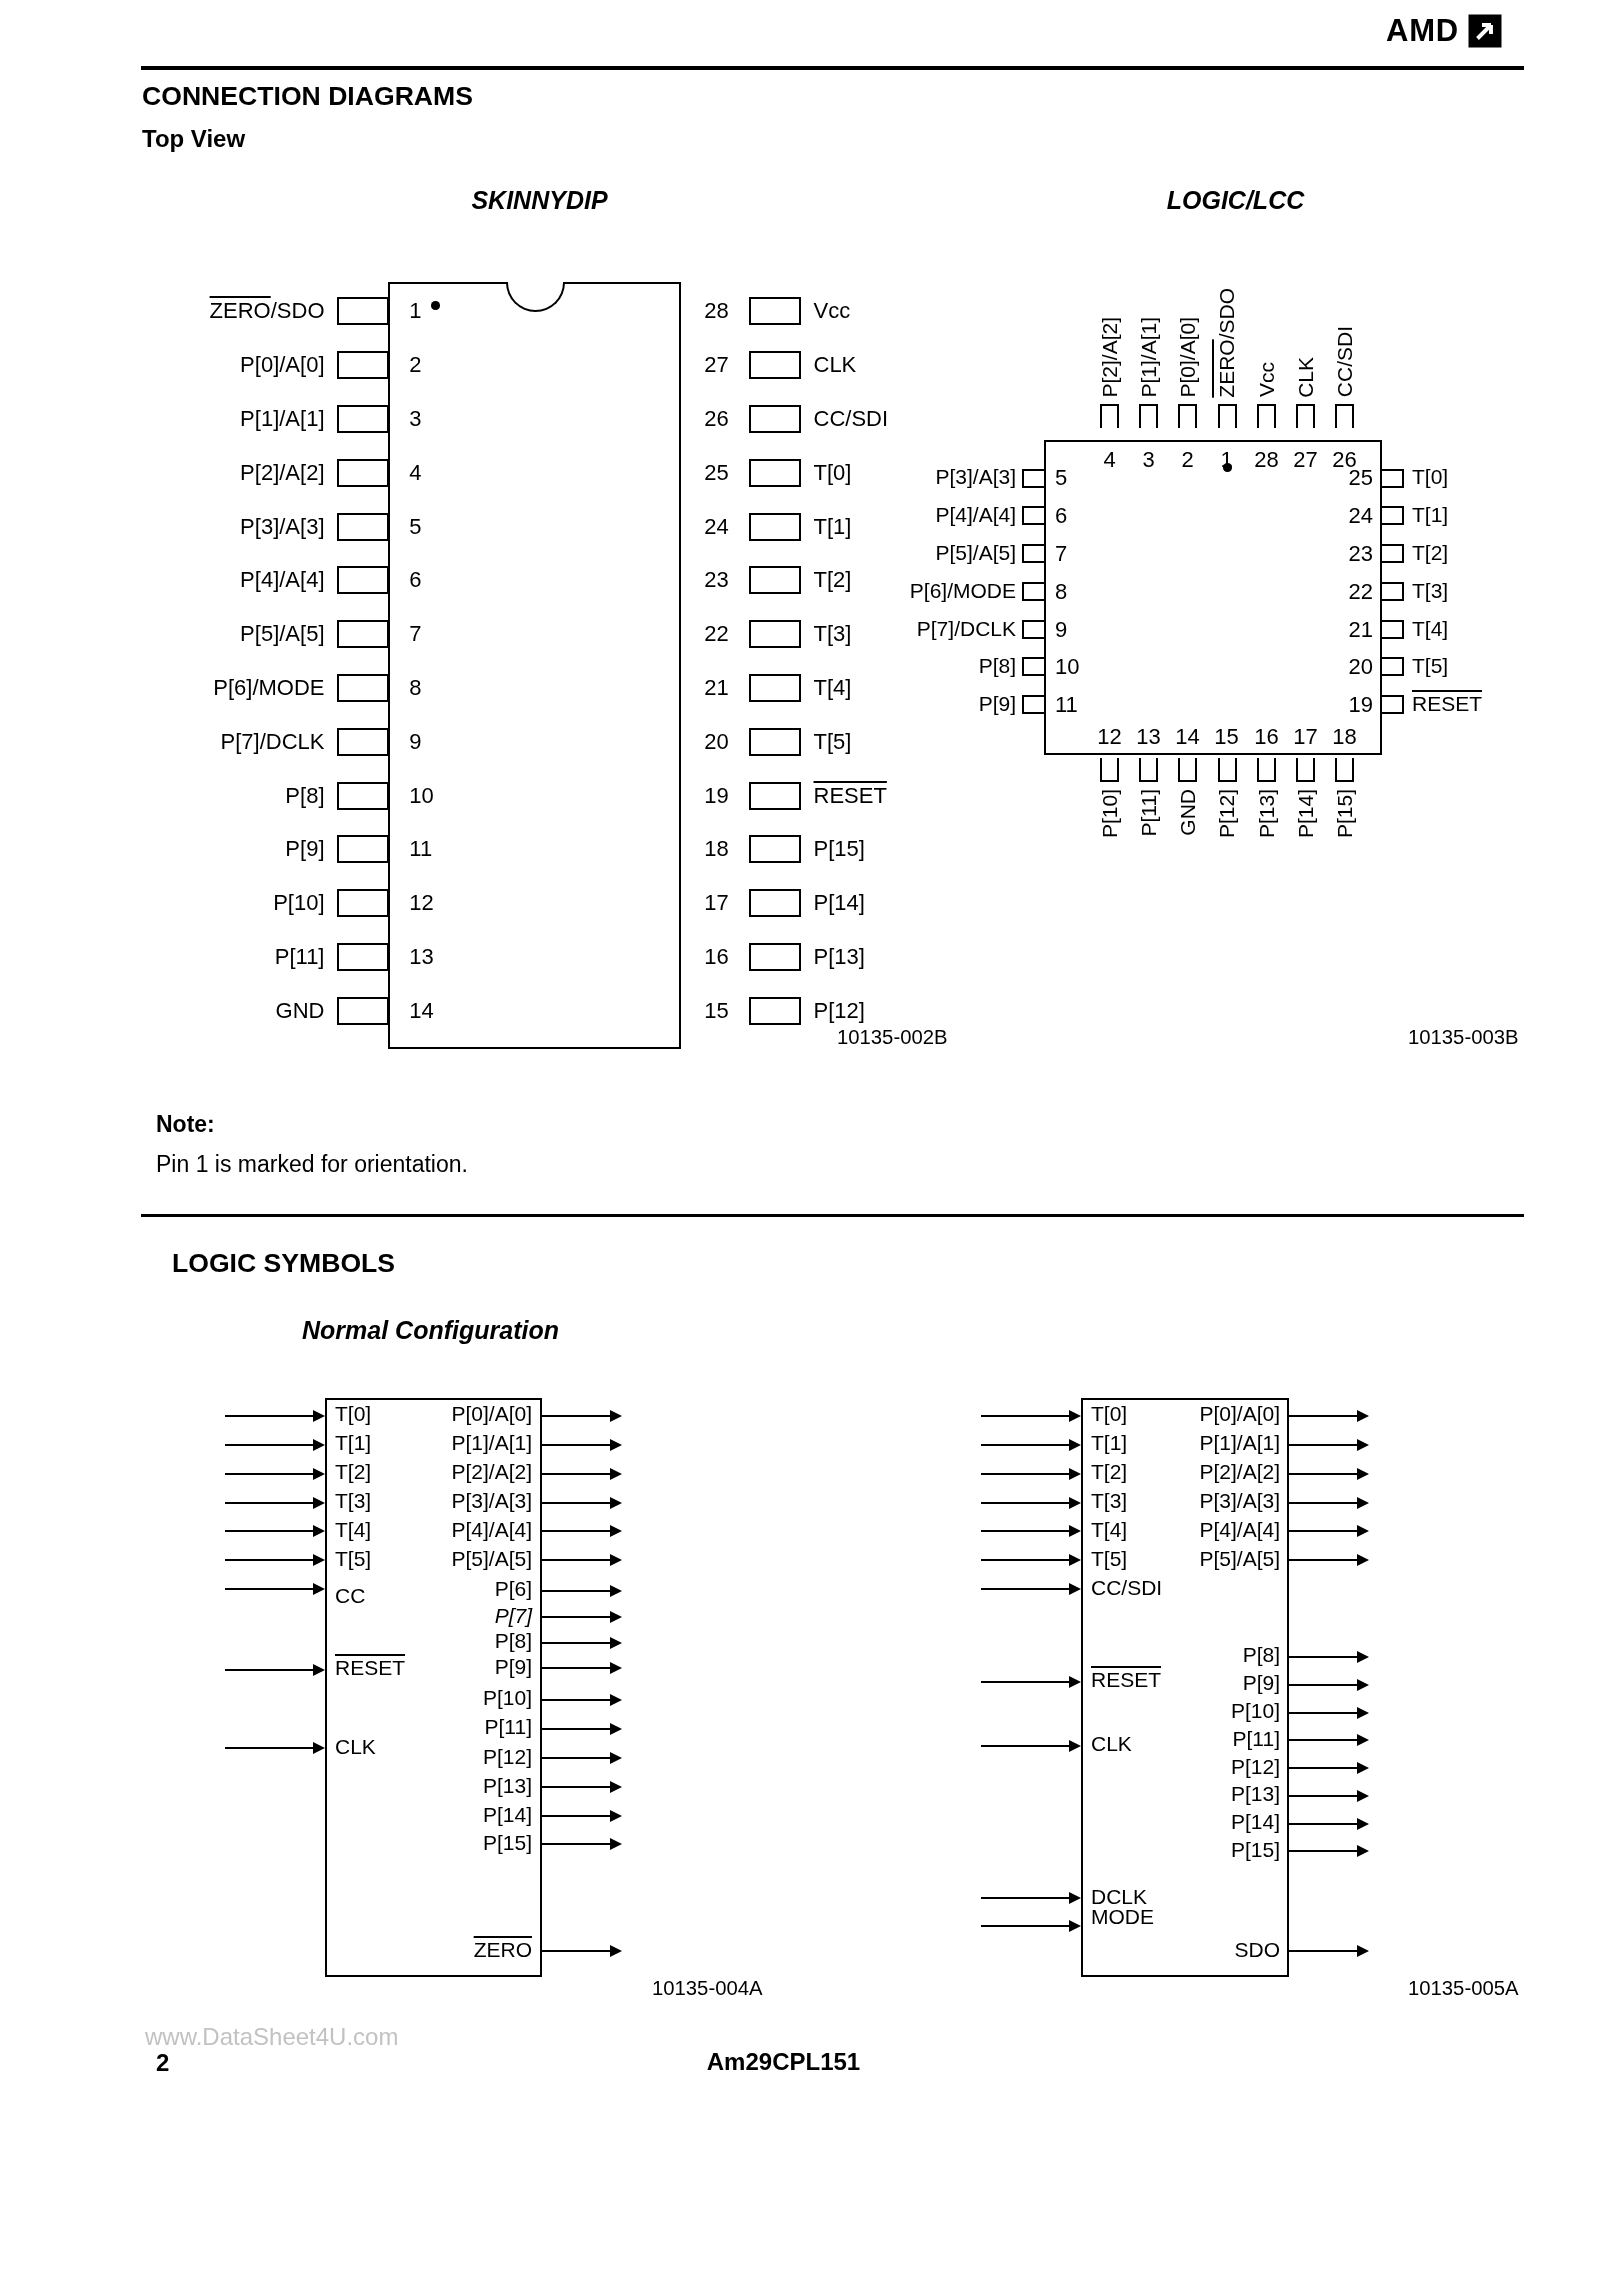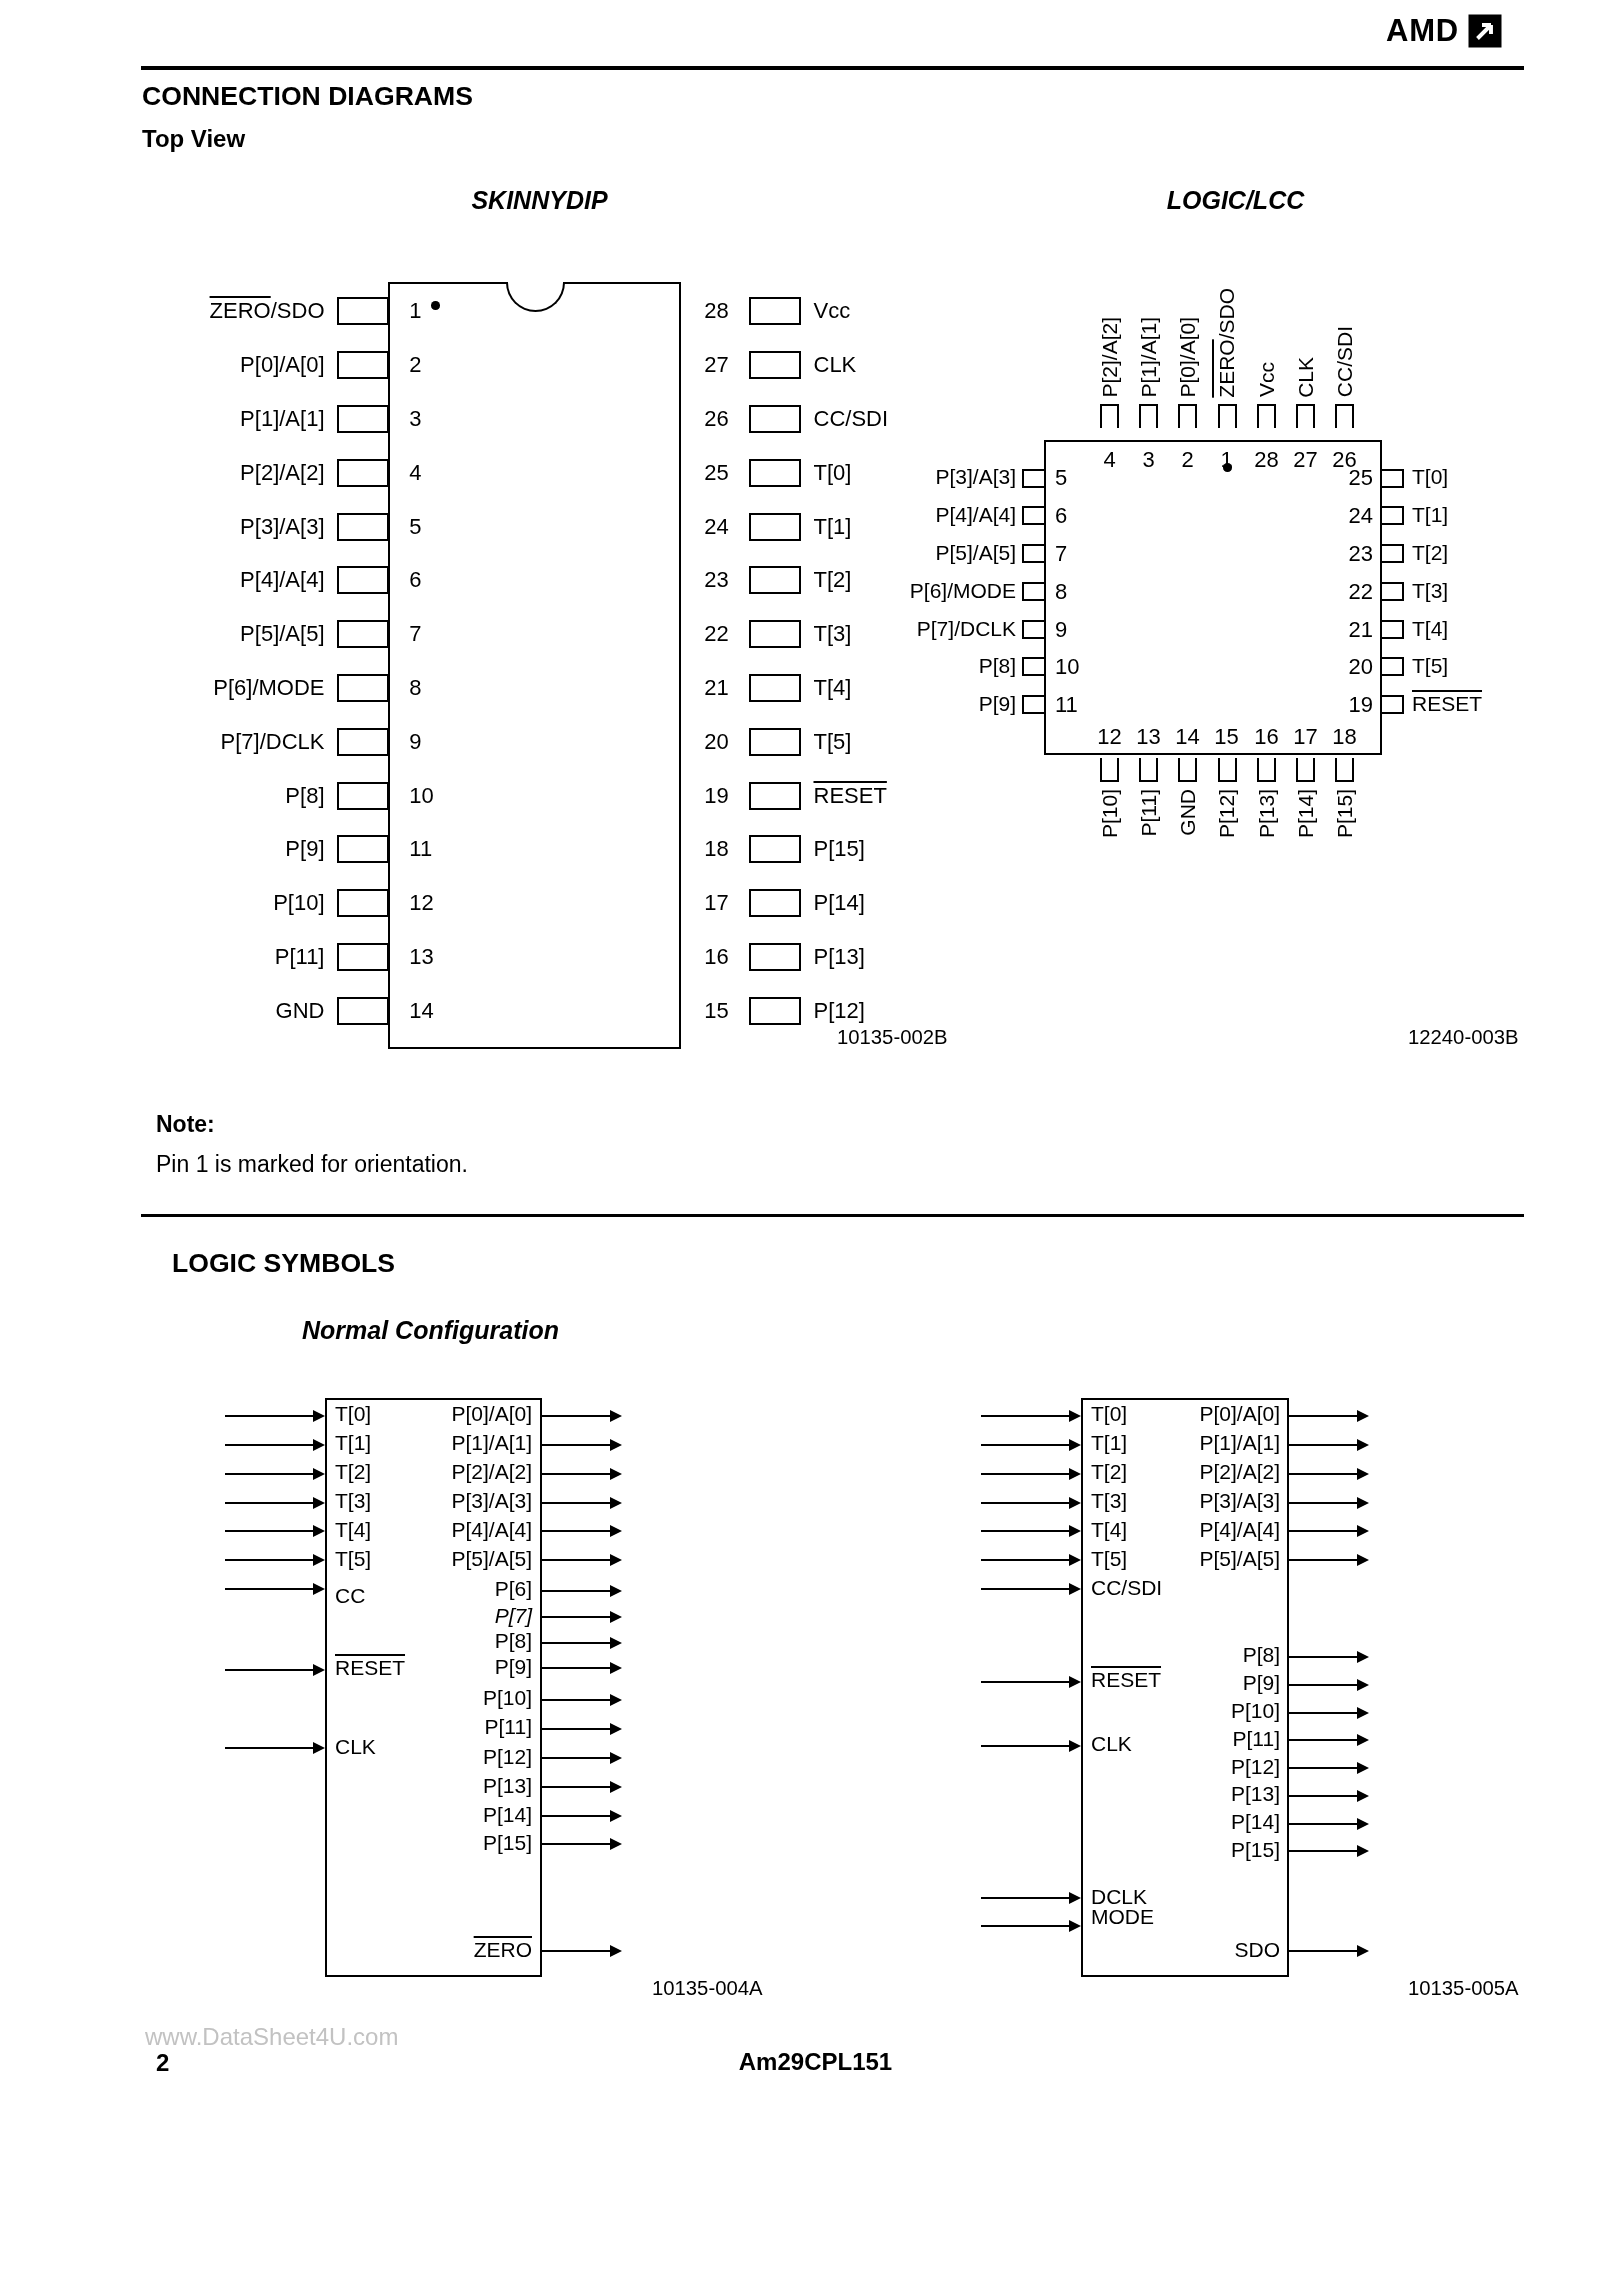--- a/index.html
+++ b/index.html
@@ -342,21 +342,21 @@
       <div class="plcc-num plcc-num-r" style="top: 351px;">21</div>
       <div class="plcc-pad pad-right" style="top: 354px;"></div>
       <div class="plcc-hlab plcc-hlab-r" style="top: 351px;">T[4]</div>
       <div class="plcc-num plcc-num-r" style="top: 388px;">20</div>
       <div class="plcc-pad pad-right" style="top: 391px;"></div>
       <div class="plcc-hlab plcc-hlab-r" style="top: 388px;">T[5]</div>
       <div class="plcc-num plcc-num-r" style="top: 426px;">19</div>
       <div class="plcc-pad pad-right" style="top: 429px;"></div>
       <div class="plcc-hlab plcc-hlab-r" style="top: 426px;"><span class="ov">RESET</span></div>
     </div>
-  <div class="docnum abs" style="left:1408px; top:1026px;">12240-003B</div>
+  <div class="docnum abs" style="left:1408px; top:1026px;">10135-003B</div>
 
   <div class="note-label abs" style="left:156px; top:1111px;">Note:</div>
   <div class="note-text abs" style="left:156px; top:1151px;">Pin 1 is marked for orientation.</div>
 
   <div class="rule rule-mid"></div>
 
   <div class="h1 abs" style="left:172px; top:1248px;">LOGIC SYMBOLS</div>
   <div class="diagram-title abs" style="left:235px; top:1316px; width:391px;">Normal Configuration</div>
 
   <div id="logic-normal" class="logic">
@@ -468,16 +468,16 @@
       <div class="arr" style="left: 314px; width: 69px; top: 431px;"></div>
       <div class="lg-lab lg-out" style="left: 149px; top: 446px;">P[15]</div>
       <div class="arr" style="left: 314px; width: 69px; top: 458px;"></div>
       <div class="lg-lab lg-out" style="left: 149px; top: 546px;">SDO</div>
       <div class="arr" style="left: 314px; width: 69px; top: 558px;"></div>
     </div>
   <div class="docnum abs" style="left:1408px; top:1977px;">10135-005A</div>
 
   <div class="watermark abs" style="left:145px; top:2023px;">www.DataSheet4U.com</div>
   <div class="pagenum abs" style="left:156px; top:2049px;">2</div>
-  <div class="footer-part abs" style="left:659px; top:2048px; width:313px;">Am29CPL151</div>
+  <div class="footer-part abs" style="left:627px; top:2048px; width:313px;">Am29CPL151</div>
 
 </div>
 
 
 </body></html>

